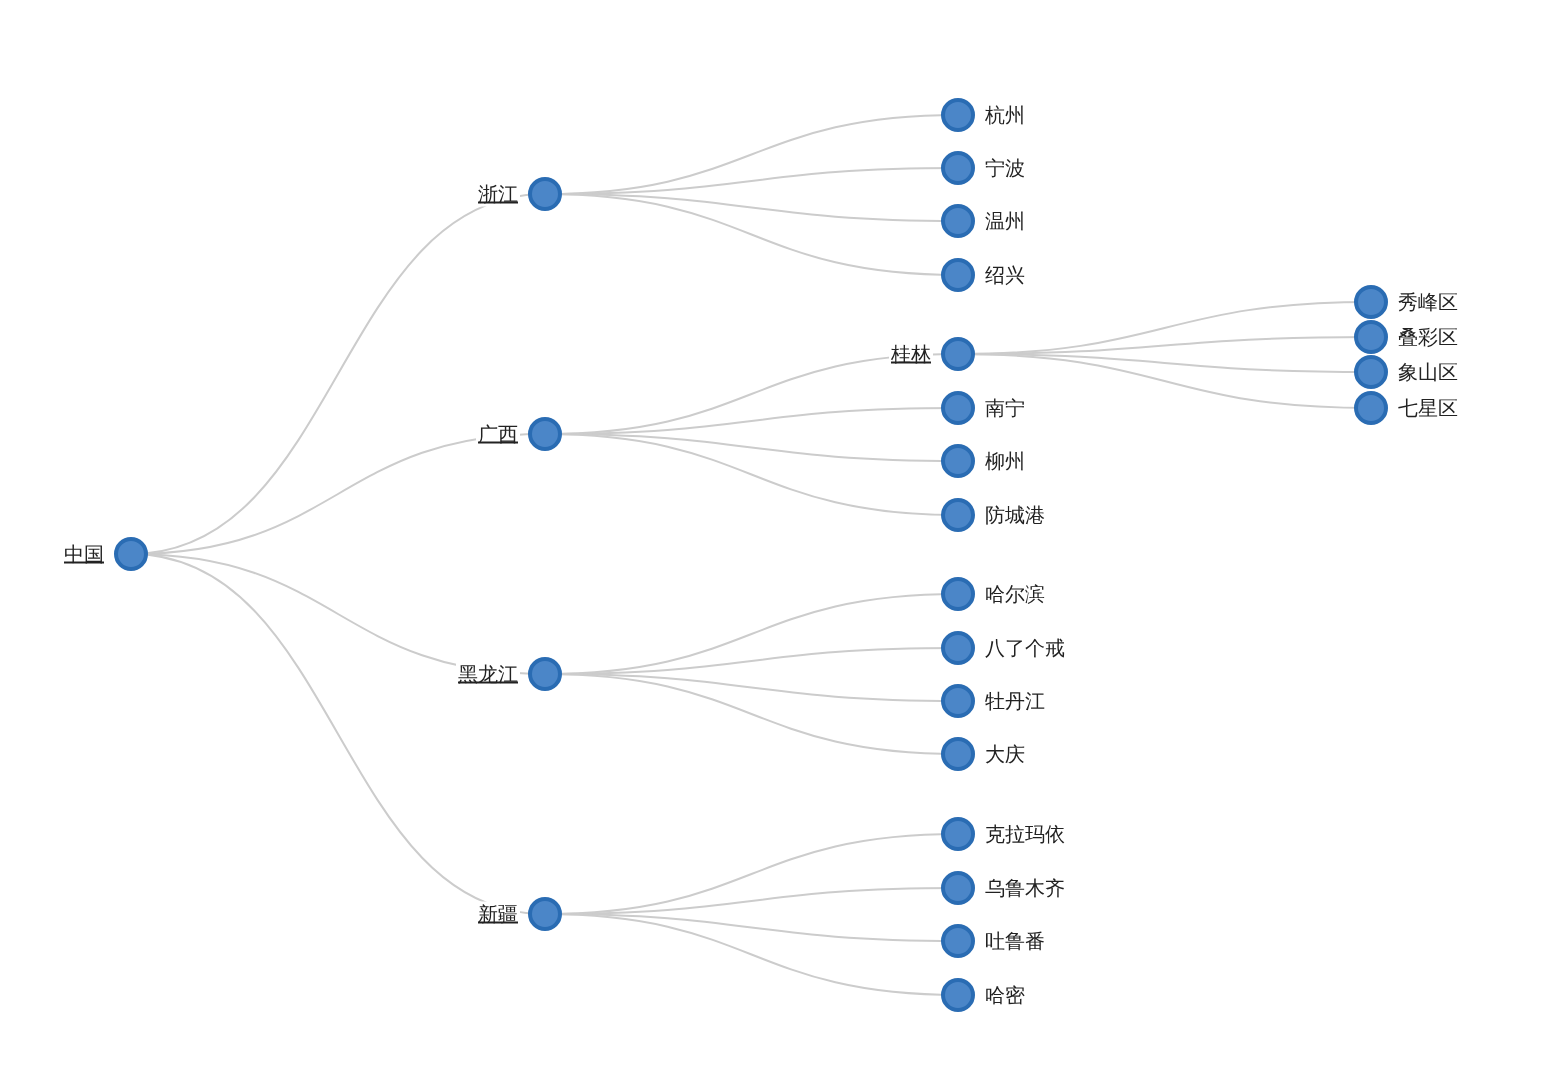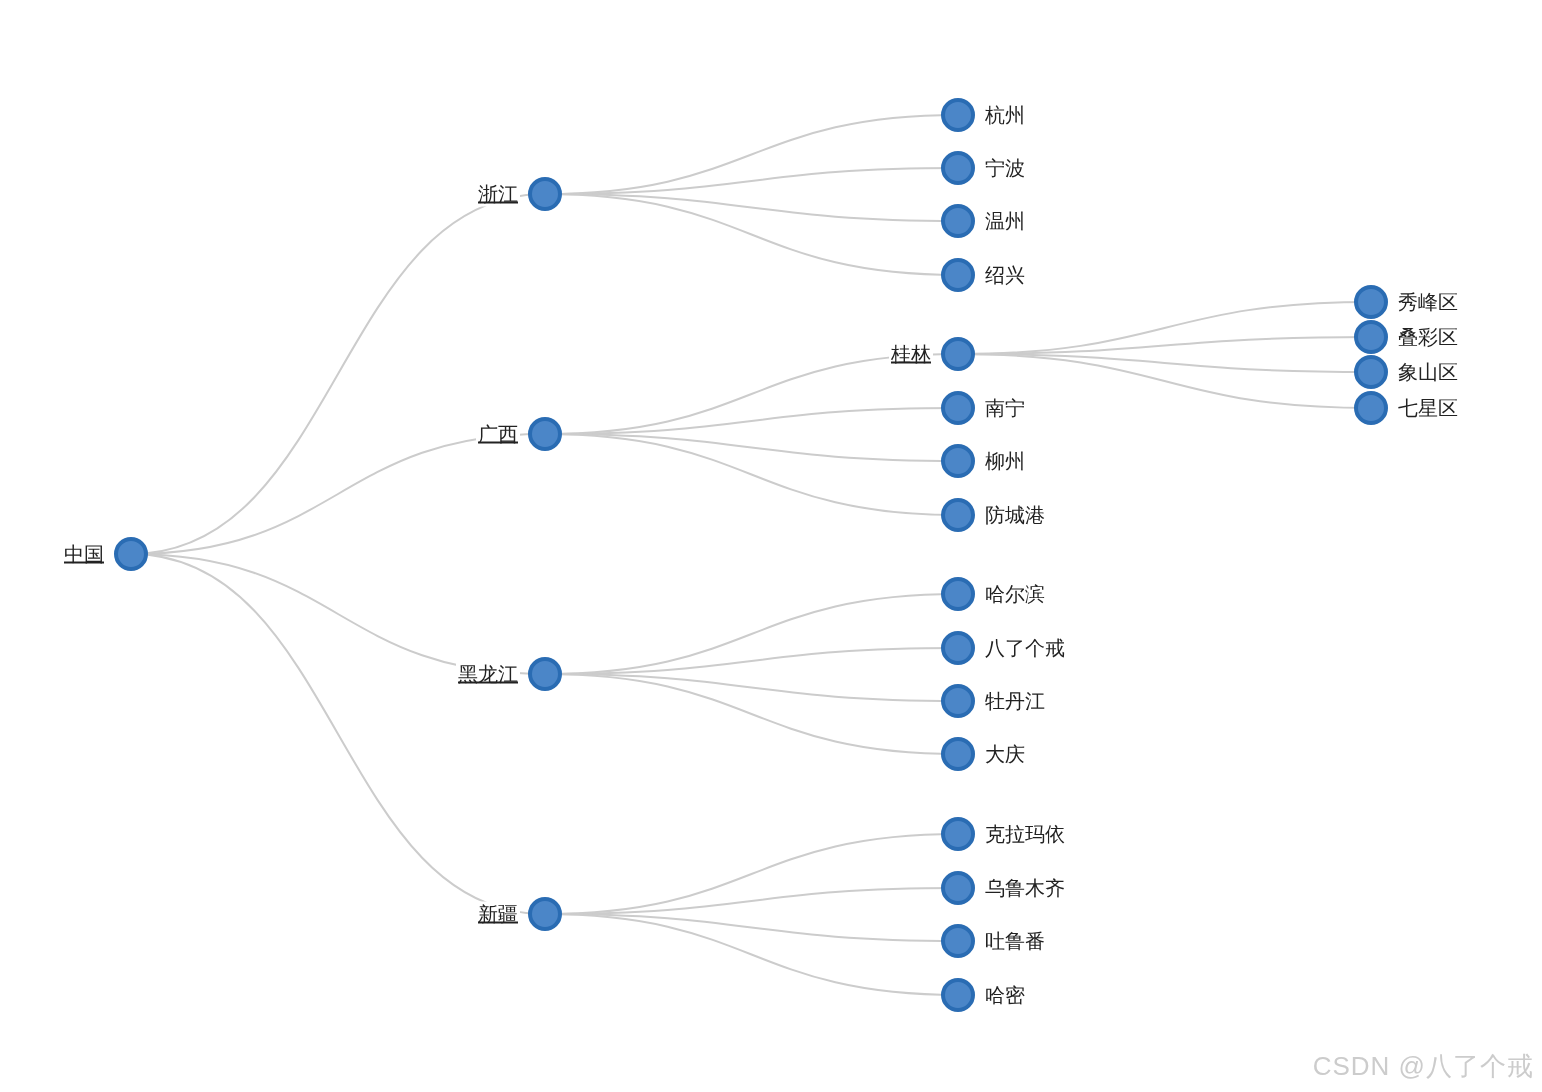--- a/index.html
+++ b/index.html
@@ -195,14 +195,13 @@
       </div>
       <div class="node" style="left: 545px; top: 914px;">
         <span class="dot"></span>
         <span class="label left">新疆</span>
       </div>
       <div class="node" style="left: 131px; top: 554px;">
         <span class="dot"></span>
         <span class="label left">中国</span>
       </div>
     </div>
-  <div class="watermark">CSDN @八了个戒</div>
 </div>
 
 </body></html>

